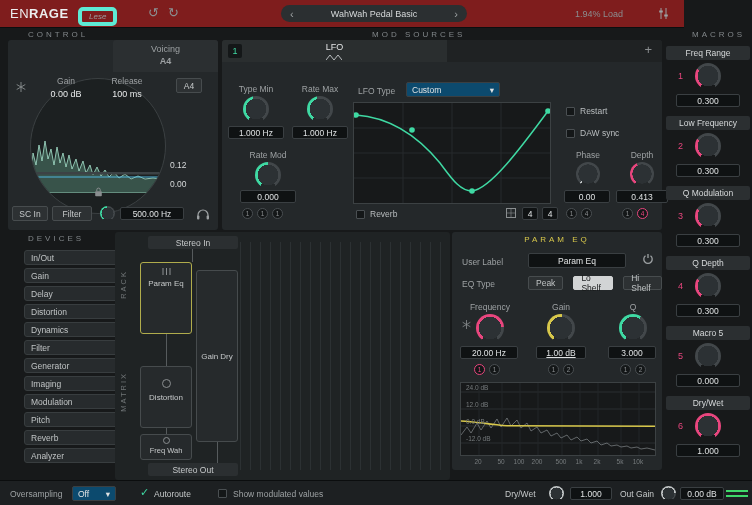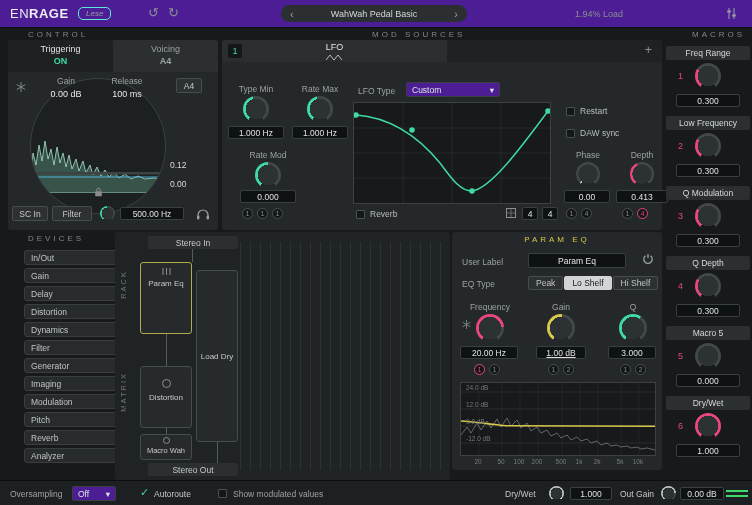--- a/index.html
+++ b/index.html
@@ -5,26 +5,26 @@
   * { margin:0; padding:0; box-sizing:border-box; }
   html,body { background:#0e1011; }
   .app {
     position:relative; width:752px; height:505px; overflow:hidden;
     background:#17191a; color:#c6c9ca;
     font-family:"Liberation Sans", sans-serif; font-size:9px;
   }
   .abs { position:absolute; }
 
   
-  .header { position:absolute; left:0; top:0; width:752px; height:28px;
-            background:#4c1d95; border-bottom:1px solid #0c0e0f;text-decoration:underline; }
+  .header { position:absolute; left:0; top:0; width:684px; height:28px;
+            background:#7f1d1d; border-bottom:1px solid #0c0e0f;text-decoration:underline; }
   .logo { position:absolute; left:10px; top:6px; font-size:13px; color:#eceeef; letter-spacing:0.5px; }
   .logo .thin { font-weight:300; }
   .logo .bold { font-weight:700; }
-  .lese { position:absolute; left:78px; top:7px; border:1px solid #5eead4; border-radius:5px;
+  .lese { position:absolute; left:78px; top:7px; border:4px solid #5eead4; border-radius:5px;
           padding:1px 7px; font-size:8px; font-style:italic; color:#9a9ea0; }
   .histbtn { position:absolute; top:5px; font-size:13px; color:#8a8e90; cursor:default; }
   .preset { position:absolute; left:281px; top:5px; width:186px; height:17px; background:#2b2f31;
             border-radius:9px; display:flex; align-items:center; justify-content:space-between;
             padding:0 9px; font-size:9px; color:#d6d9da; }
   .preset .arrow { color:#9da1a3; font-size:11px; }
   .load { position:absolute; left:575px; top:9px; font-size:9px; color:#8a8e90; }
   .hicon { position:absolute; right:14px; top:7px; }
 
   
@@ -32,21 +32,21 @@
   .sect.yellow { color:#d8c84b; }
 
   
   .panel { position:absolute; background:#24282a; border-radius:3px; }
   .lbl { position:absolute; font-size:8.5px; color:#9da1a3; }
   .lbl.center { text-align:center; }
   .vbox { position:absolute; background:#0f1213; border:1px solid #3a3f42; border-radius:2px;
           font-size:8.5px; color:#dfe2e3; display:flex; align-items:center; justify-content:center; height:13px; }
   .btn { position:absolute; background:#2d3133; border:1px solid #474c4e; border-radius:2px; font-size:8.5px;
          color:#c6c9ca; display:flex; align-items:center; justify-content:center; }
-  .dd { position:absolute; background:#4c1d95; border:1px solid #3a3f42; border-radius:2px; display:flex;
+  .dd { position:absolute; background:#0c4a6e; border:1px solid #3a3f42; border-radius:2px; display:flex;
         align-items:center; justify-content:space-between; padding:0 5px; font-size:8.5px; color:#dfe2e3; }
   .knob { position:absolute; border-radius:50%;
     background:
       radial-gradient(circle at 50% 50%, #2c3134 0 56%, transparent 57%),
       conic-gradient(from 215deg, var(--kc,#e8467e) calc(var(--fill,0) * 290deg),
                      #42474a calc(var(--fill,0) * 290deg) 290deg, transparent 290deg);
   }
   .slots { position:absolute; display:flex; gap:4px; }
   .slot { width:11px; height:11px; border-radius:50%; border:1px solid #4a4f52; background:#141718;
           color:#8a8e90; font-size:6.5px; display:flex; align-items:center; justify-content:center; }
@@ -104,21 +104,21 @@
   .stripes { position:absolute; left:125px; top:10px; width:206px; height:228px;
              background:repeating-linear-gradient(90deg,#2c3133 0 1px, transparent 1px 10px); }
   .iobar { position:absolute; left:33px; width:90px; height:13px; background:#2b2f31; border-radius:2px;
            font-size:8.5px; color:#c6c9ca; display:flex; align-items:center; justify-content:center; }
   .node { position:absolute; background:#262a2c; border:1px solid #464b4d; border-radius:3px; text-align:center; font-size:8px; color:#c6c9ca; }
   .node.sel { border-color:#b0ac4c; }
   .wire { position:absolute; width:1px; background:#565b5d; }
   .ring { border:1.5px solid #8a8e90; border-radius:50%; display:inline-block; }
 
   
-  .eqtypes { position:absolute; left:76px; top:44px; display:flex; gap:1px; }
+  .eqtypes { position:absolute; left:76px; top:44px; display:flex; gap:10px; }
   .eqtype { height:14px; padding:0 7px; background:#2d3133; border:1px solid #474c4e; border-radius:2px;
             font-size:8.5px; color:#c0c4c5; display:flex; align-items:center; }
   .eqtype.selected { background:#d2d4d5; color:#17191a; border-color:#d2d4d5; }
   .eqinput { position:absolute; left:76px; top:21px; width:98px; height:15px; background:#0f1213;
              border:1px solid #3a3f42; border-radius:2px; color:#e2e4e5; font-size:8.5px; text-align:center;
              font-family:"Liberation Sans", sans-serif; }
   .eqy { position:absolute; left:14px; top:150px; width:40px; }
   .eqy span { position:absolute; font-size:6.5px; color:#767b7d; }
   .eqy span:nth-of-type(1){ top:2px; } .eqy span:nth-of-type(2){ top:19px; }
   .eqy span:nth-of-type(3){ top:36px; } .eqy span:nth-of-type(4){ top:53px; }
@@ -159,24 +159,20 @@
           <rect x="7.2" y="7.5" width="3.6" height="2" fill="#9da1a3"></rect>
         </svg>
     </span>
   </div>
 
   <div class="sect" style="left:28px; top:30px;">CONTROL</div>
   <div class="sect" style="left:372px; top:30px;">MOD SOURCES</div>
   <div class="sect" style="left:692px; top:30px;">MACROS</div>
 
   <div class="panel" style="left:8px; top:40px; width:210px; height:190px;">
-    <div class="ctab active" style="left:0;">
-      <div class="t1">Triggering</div>
-      <div class="t2 on-val">ON</div>
-    </div>
     <div class="ctab inactive" style="left:105px;">
       <div class="t1">Voicing</div>
       <div class="t2 dim-val">A4</div>
     </div>
 
     <span class="abs" style="left:8px; top:42px;">
       <svg width="10" height="10" viewBox="0 0 10 10">
           <path d="M5 0v10M.7 2.5l8.6 5M9.3 2.5l-8.6 5" stroke="#8a8e90" stroke-width="0.9"></path>
         </svg>
     </span>
@@ -435,29 +431,29 @@
 
     <div class="node sel" style="left:25px; top:30px; width:52px; height:72px;">
       <span style="display:inline-block; margin-top:5px;">
         <svg width="9" height="7" viewBox="0 0 9 7">
             <path d="M1 0v7M4.5 0v7M8 0v7" stroke="#8a8e90" stroke-width="1"></path>
           </svg>
       </span>
       <div style="margin-top:2px;">Param Eq</div>
     </div>
     <div class="node" style="left:81px; top:38px; width:42px; height:172px; display:flex; align-items:center; justify-content:center;">
-      <div>Load Dry</div>
+      <div>Gain Dry</div>
     </div>
     <div class="node" style="left:25px; top:134px; width:52px; height:62px;">
       <span class="ring" style="width:9px; height:9px; margin-top:12px;"></span>
       <div style="margin-top:3px;">Distortion</div>
     </div>
     <div class="node" style="left:25px; top:202px; width:52px; height:26px;">
       <span class="ring" style="width:7px; height:7px; margin-top:2px;"></span>
-      <div style="font-size:7.5px;">Macro Wah</div>
+      <div style="font-size:7.5px;">Freq Wah</div>
     </div>
     <div class="iobar" style="top:231px;">Stereo Out</div>
   </div>
 
   <div class="panel" style="left:452px; top:232px; width:210px; height:238px;">
     <div class="sect yellow" style="left:0; top:3px; width:210px; text-align:center;">PARAM EQ</div>
     <span class="abs" style="right:8px; top:21px;">
       <svg width="12" height="12" viewBox="0 0 12 12">
           <path d="M6 1v4" stroke="#9da1a3" stroke-width="1.3"></path>
           <path d="M3.5 2.8a4.2 4.2 0 1 0 5 0" fill="none" stroke="#9da1a3" stroke-width="1.3"></path>

